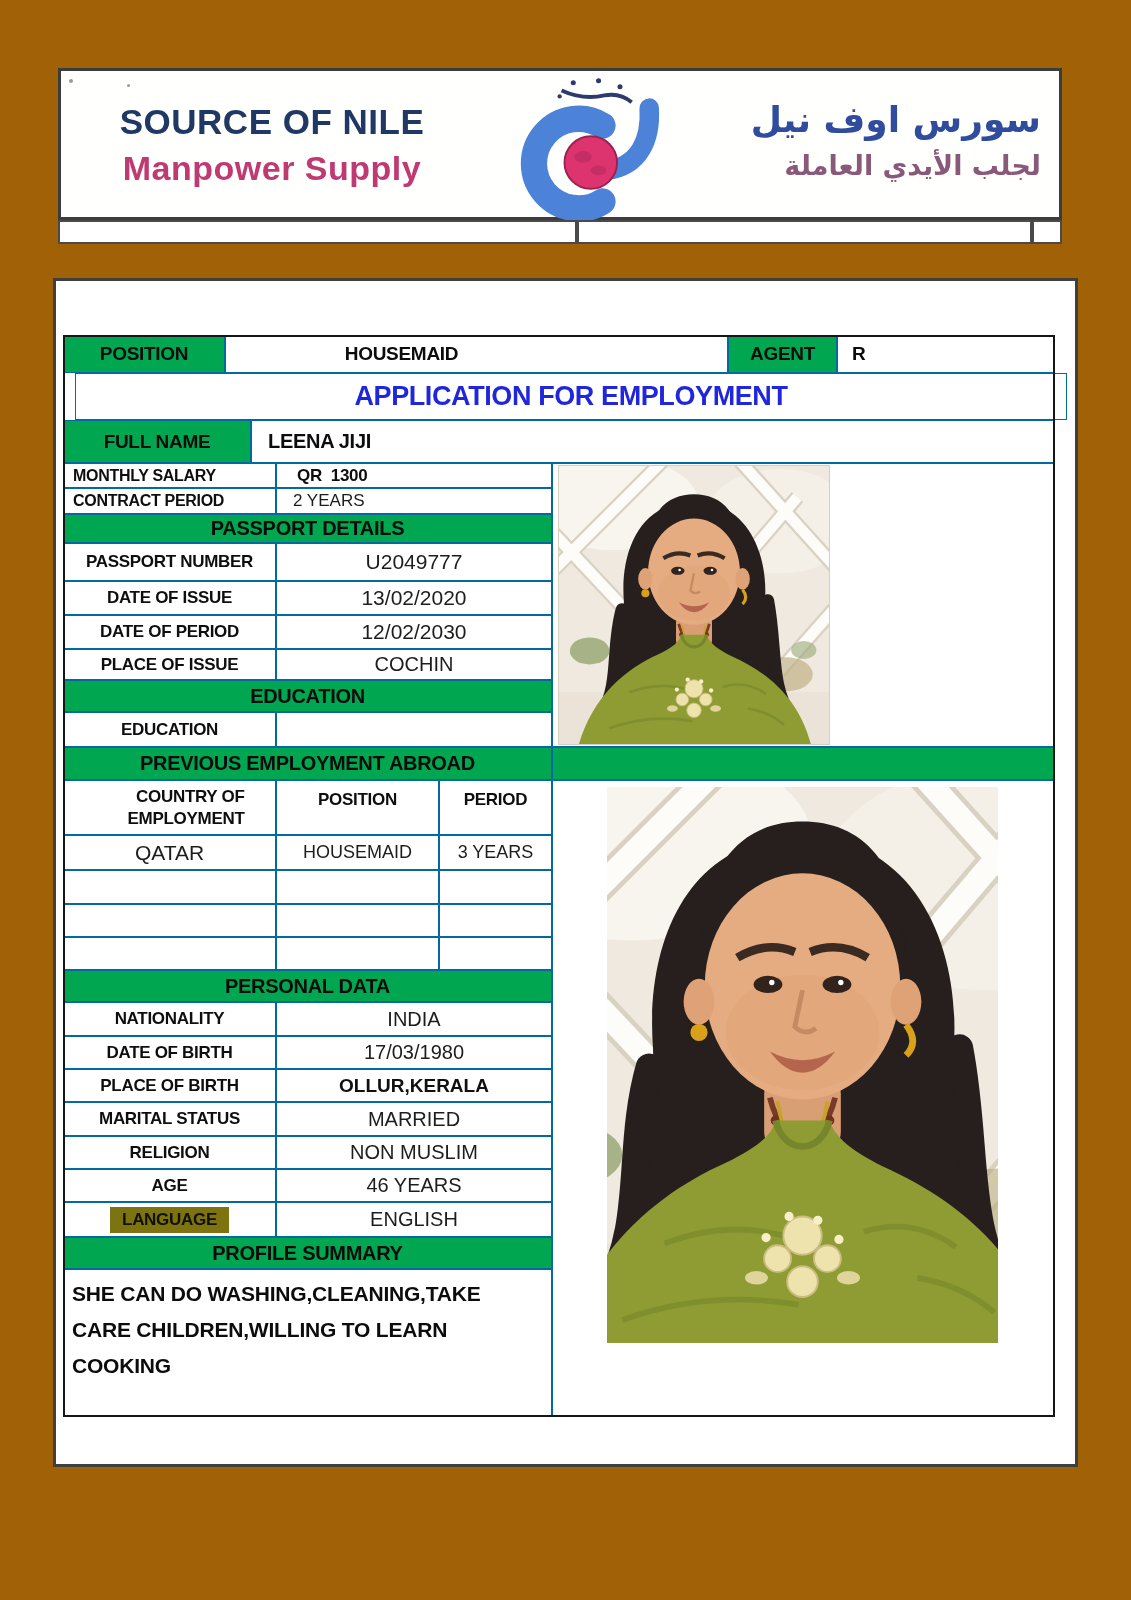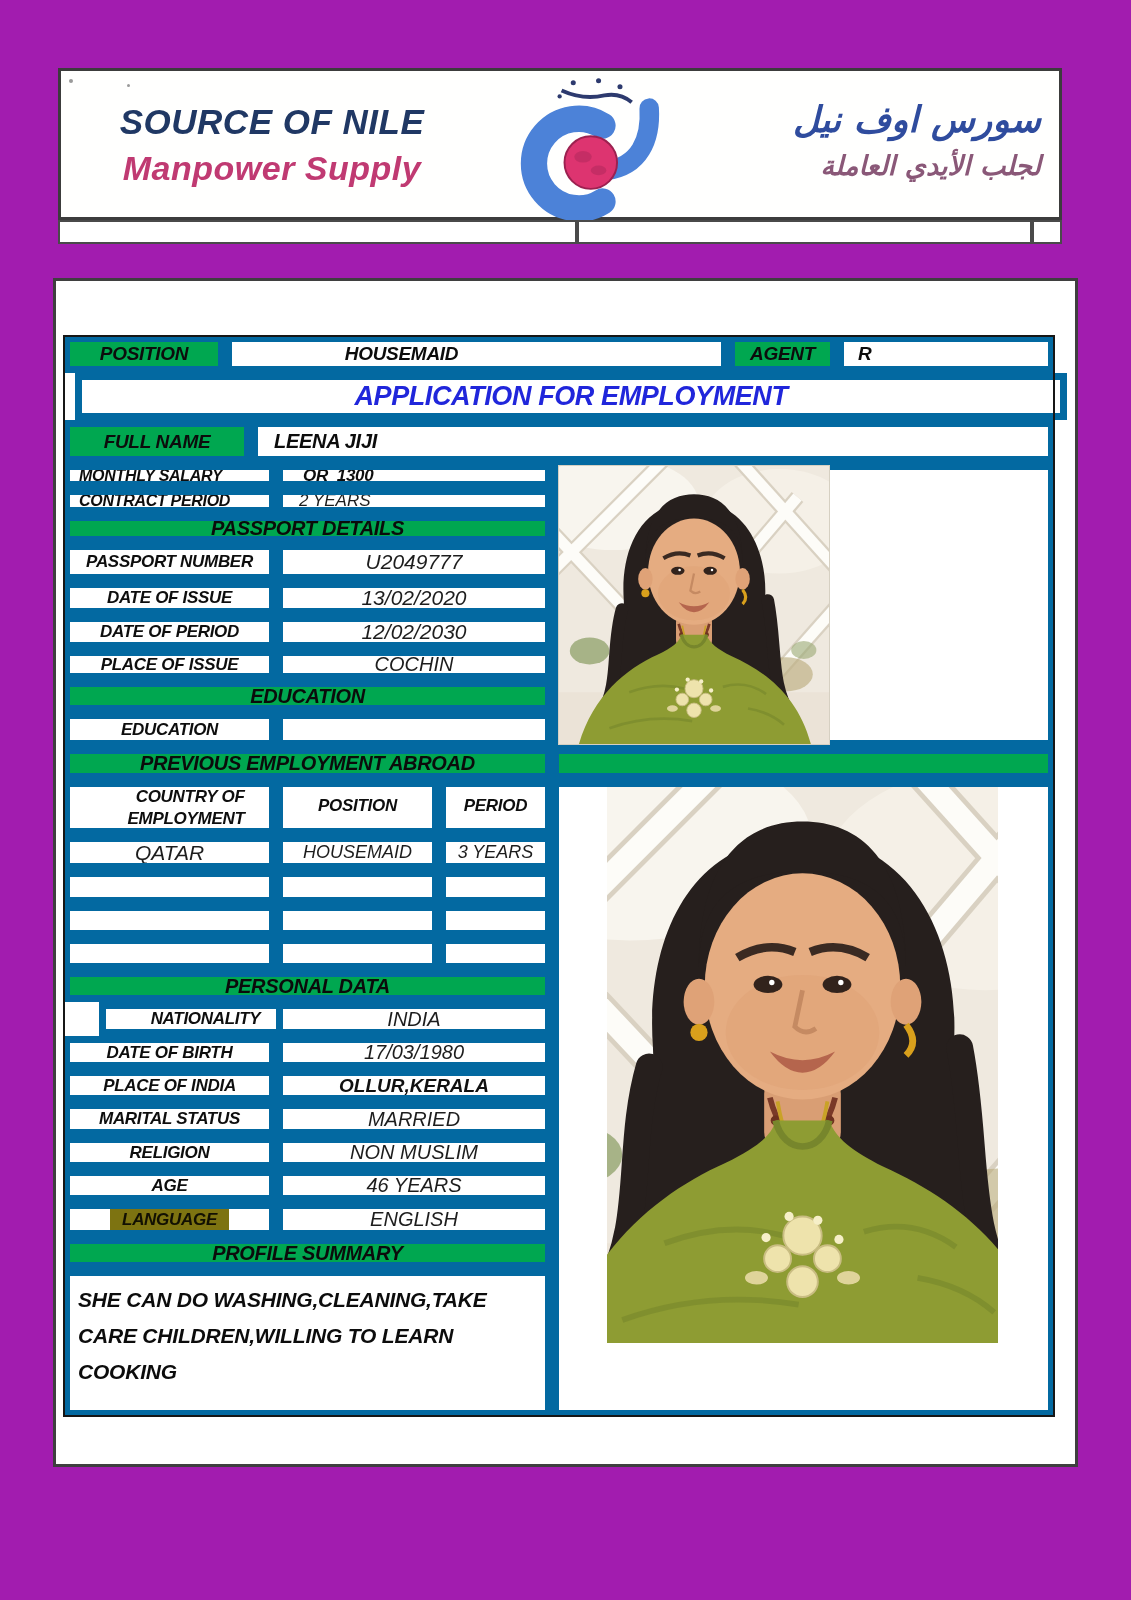--- a/index.html
+++ b/index.html
@@ -1,32 +1,32 @@
 <!DOCTYPE html>
 <html><head>
 <meta charset="utf-8">
 <style>
   html,body{margin:0;padding:0;background:#ffffff;}
-  .page{position:relative;width:1131px;height:1600px;background:#a21caf;overflow:hidden;
-        font-family:"Liberation Sans",sans-serif;color:#161616;font-style:italic;}
+  .page{position:relative;width:1131px;height:1600px;background:#a16207;overflow:hidden;
+        font-family:"Liberation Sans",sans-serif;color:#161616;}
   .abs{position:absolute;box-sizing:border-box;}
   
   .header-box{border:3px solid #3c3c3c;background:#fffffe;}
   .speck{border-radius:50%;background:#9a9a9a;}
   .co-en{line-height:46px;text-align:center;letter-spacing:.5px;}
   .co-en .l1{font-size:35px;font-weight:800;color:#203864;}
   .co-en .l2{font-size:34px;font-weight:700;color:#C03A72;}
   .co-ar{text-align:right;font-family:"DejaVu Sans",sans-serif;font-weight:700;direction:rtl;}
   .co-ar .l1{font-size:36px;color:#2F4C9E;line-height:50px;}
   .co-ar .l2{font-size:27px;color:#8A5878;line-height:42px;}
   .strip{border:2px solid #4a4a4a;background:#fff;}
   
   .main-box{border:3px solid #3f3f3f;background:#fff;}
   .frame{border:2px solid #161616;pointer-events:none;}
-  .cell{position:absolute;box-sizing:border-box;border:7px solid #0369a1;background:#fff;
+  .cell{position:absolute;box-sizing:border-box;border:1px solid #0369a1;background:#fff;
         display:flex;align-items:center;justify-content:center;overflow:hidden;}
   .green{background:#00A750;}
   .gtxt{font-weight:800;font-size:20px;letter-spacing:-.3px;color:#0b0b0b;text-align:right;}
   .lbl{font-weight:800;font-size:17px;letter-spacing:-.3px;color:#0e0e0e;text-align:right;line-height:1.25;}
   .lbl16{font-weight:800;font-size:16px;letter-spacing:-.3px;color:#0e0e0e;}
   .lbl19{font-weight:800;font-size:19px;letter-spacing:-.3px;color:#0c0c0c;}
   .val{font-size:20px;color:#1d1d1d;}
   .val21{font-size:21px;color:#1d1d1d;}
   .val18{font-size:18px;color:#1d1d1d;}
   .valb{font-weight:800;color:#101010;}
@@ -292,34 +292,34 @@
     <span class="val18"></span>
     </div>
   <div class="cell" style="left:439px;top:937px;width:113px;height:33px;">
     <span class="val18"></span>
     </div>
 
   <div class="cell green" style="left:63px;top:970px;width:489px;height:32px;">
     <span class="gtxt">PERSONAL DATA</span>
     </div>
 
-  <div class="cell" style="left:63px;top:1002px;width:213px;height:34px;margin-left:36px;">
+  <div class="cell" style="left:63px;top:1002px;width:213px;height:34px;">
     <span class="lbl">NATIONALITY</span>
     </div>
   <div class="cell" style="left:276px;top:1002px;width:276px;height:34px;">
     <span class="val">INDIA</span>
     </div>
   <div class="cell" style="left:63px;top:1036px;width:213px;height:33px;">
     <span class="lbl">DATE OF BIRTH</span>
     </div>
   <div class="cell" style="left:276px;top:1036px;width:276px;height:33px;">
     <span class="val">17/03/1980</span>
     </div>
   <div class="cell" style="left:63px;top:1069px;width:213px;height:33px;">
-    <span class="lbl">PLACE OF INDIA</span>
+    <span class="lbl">PLACE OF BIRTH</span>
     </div>
   <div class="cell" style="left:276px;top:1069px;width:276px;height:33px;">
     <span class="val valb" style="font-size:19px;">OLLUR,KERALA</span>
     </div>
   <div class="cell" style="left:63px;top:1102px;width:213px;height:34px;">
     <span class="lbl">MARITAL STATUS</span>
     </div>
   <div class="cell" style="left:276px;top:1102px;width:276px;height:34px;">
     <span class="val">MARRIED</span>
     </div>

